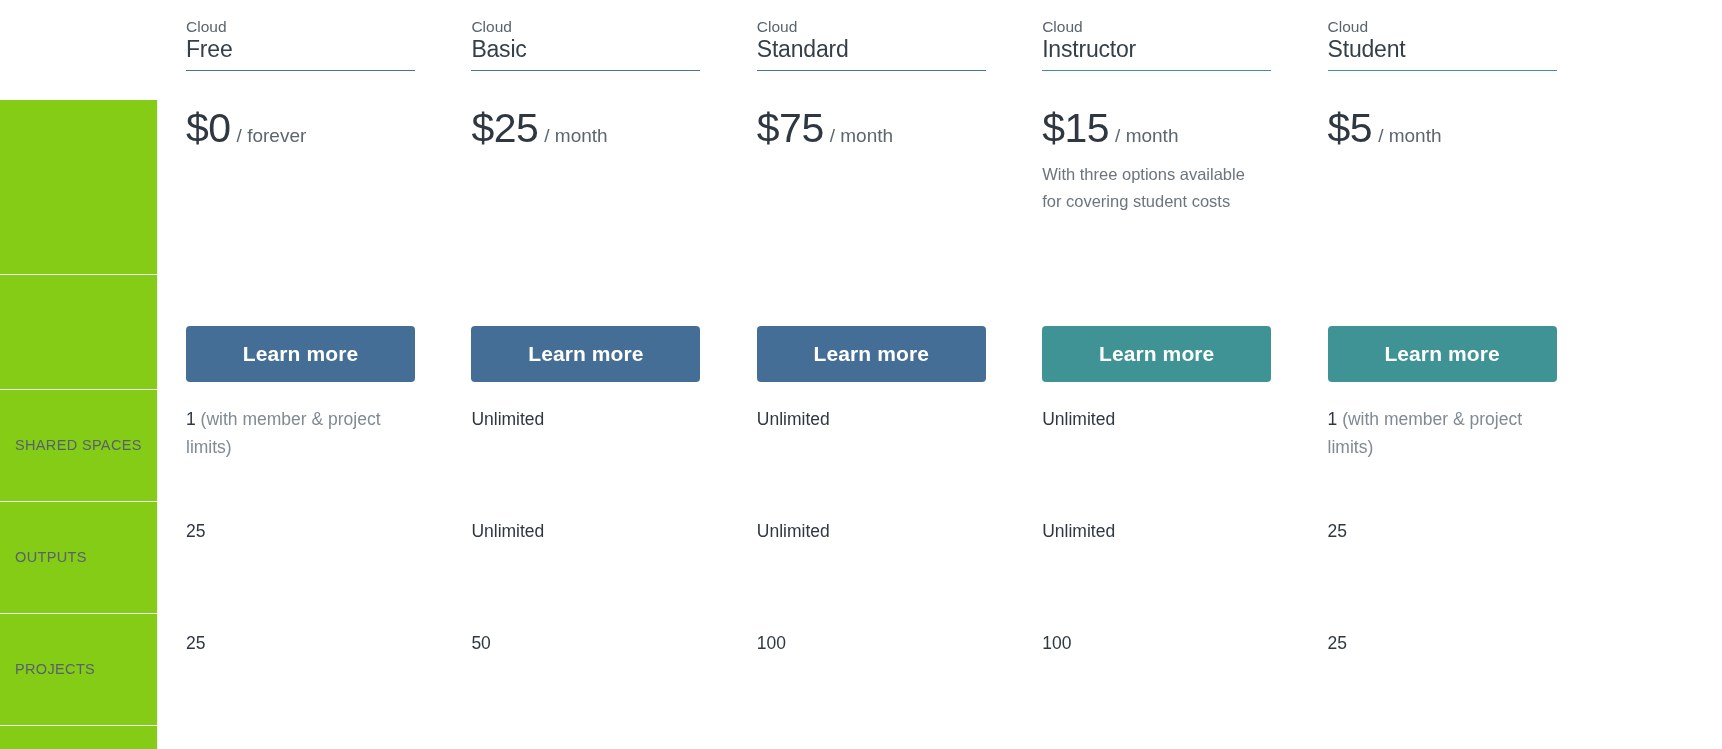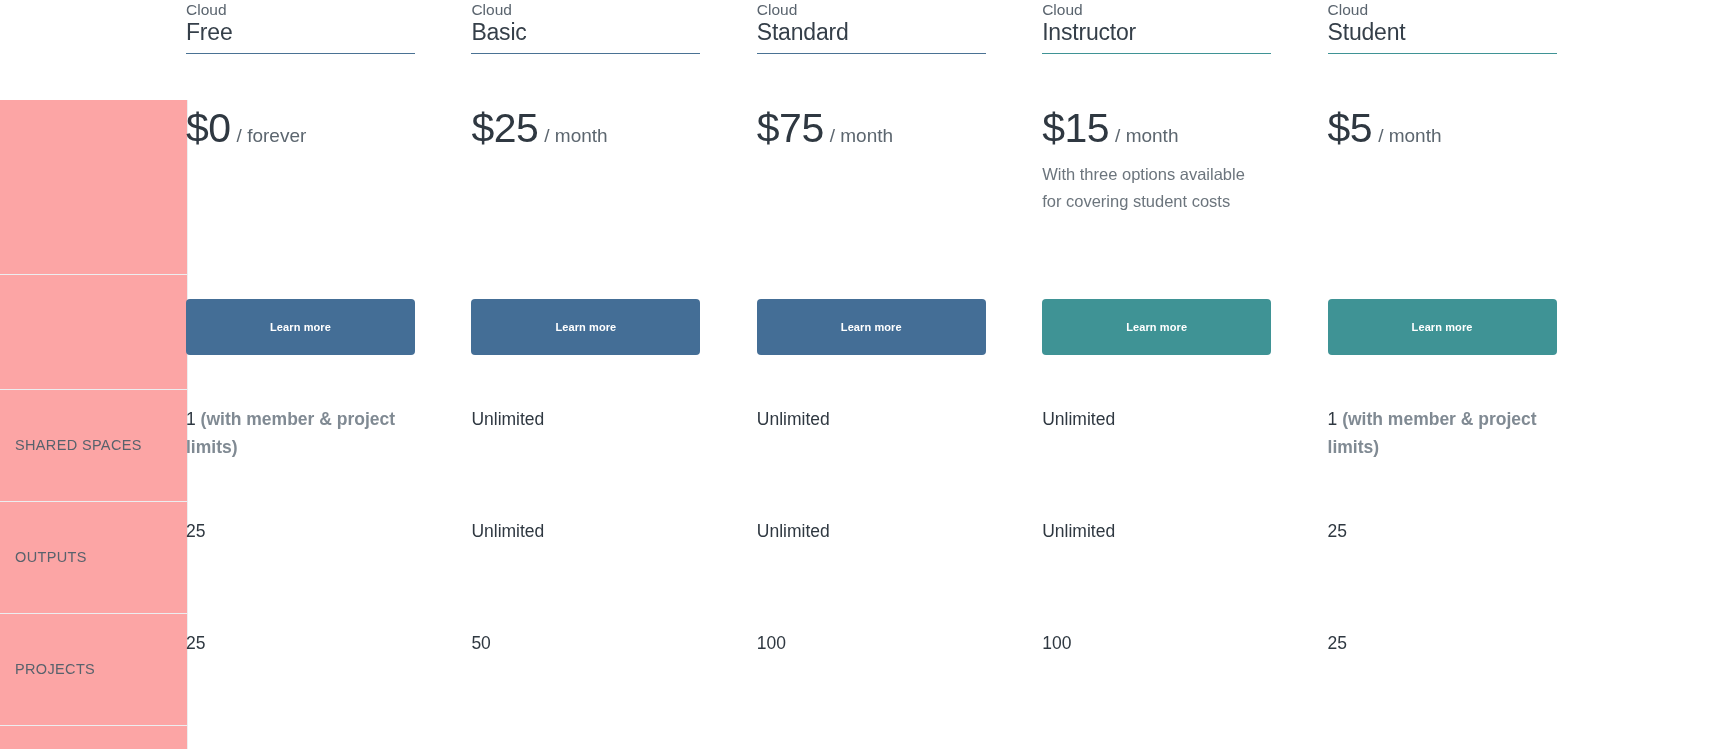--- a/index.html
+++ b/index.html
@@ -20,23 +20,23 @@
     width: 1722px;
     height: 749px;
     box-sizing: border-box;
   }
 
   
   .feature-rail {
     position: absolute;
     left: 0;
     top: 100px;
-    width: 188px;
+    width: 158px;
     height: 649px;
-    background: #fca5a5;
+    background: #84cc16;
     border-right: 1px solid #eceef0;
     box-sizing: border-box;
   }
   .rail-cell {
     box-sizing: border-box;
     width: 100%;
     display: flex;
     align-items: center;
     border-bottom: 1px solid #eceef0;
     padding-left: 15px;
@@ -70,20 +70,21 @@
   .col {
     position: relative;
     padding-left: 28px;
     padding-right: 12px;
     box-sizing: border-box;
   }
 
   
   .plan-head {
     height: 80px;
+    padding-top: 17px;
     box-sizing: border-box;
   }
   .plan-kicker {
     font-size: 15.5px;
     color: #5a646e;
     line-height: 1.25;
     font-weight: 400;
   }
   .plan-name {
     font-size: 23px;
@@ -136,28 +137,29 @@
     position: absolute;
     left: 28px;
     top: 299px;
   }
   .cta-button {
     width: 229px;
     height: 56px;
     border: none;
     border-radius: 4px;
     color: #ffffff;
-    font-size: 11px;
+    font-size: 21px;
     font-weight: 700;
     font-family: "Liberation Sans", sans-serif;
     cursor: pointer;
     letter-spacing: 0.1px;
     display: flex;
     align-items: center;
     justify-content: center;
+    margin-top: 27px;
   }
 
   
   .cells {
     position: absolute;
     left: 28px;
     top: 405px;
     width: 240px;
   }
   .cell {
@@ -165,21 +167,21 @@
     box-sizing: border-box;
   }
   .cell-text {
     font-size: 17.5px;
     line-height: 1.62;
     color: #2f3841;
   }
   .cell-text.bold { font-weight: 400; }
   .cell-text .muted {
     color: #808a93;
-    font-weight: 700;
+    font-weight: 400;
   }
   .cell-text .lead-num { color: #2f3841; font-weight: 400; }
 </style>
 </head>
 <body>
 
 <div class="pricing-table">
 
   <div class="feature-rail">
     <div class="rail-cell spacer-a"></div>

